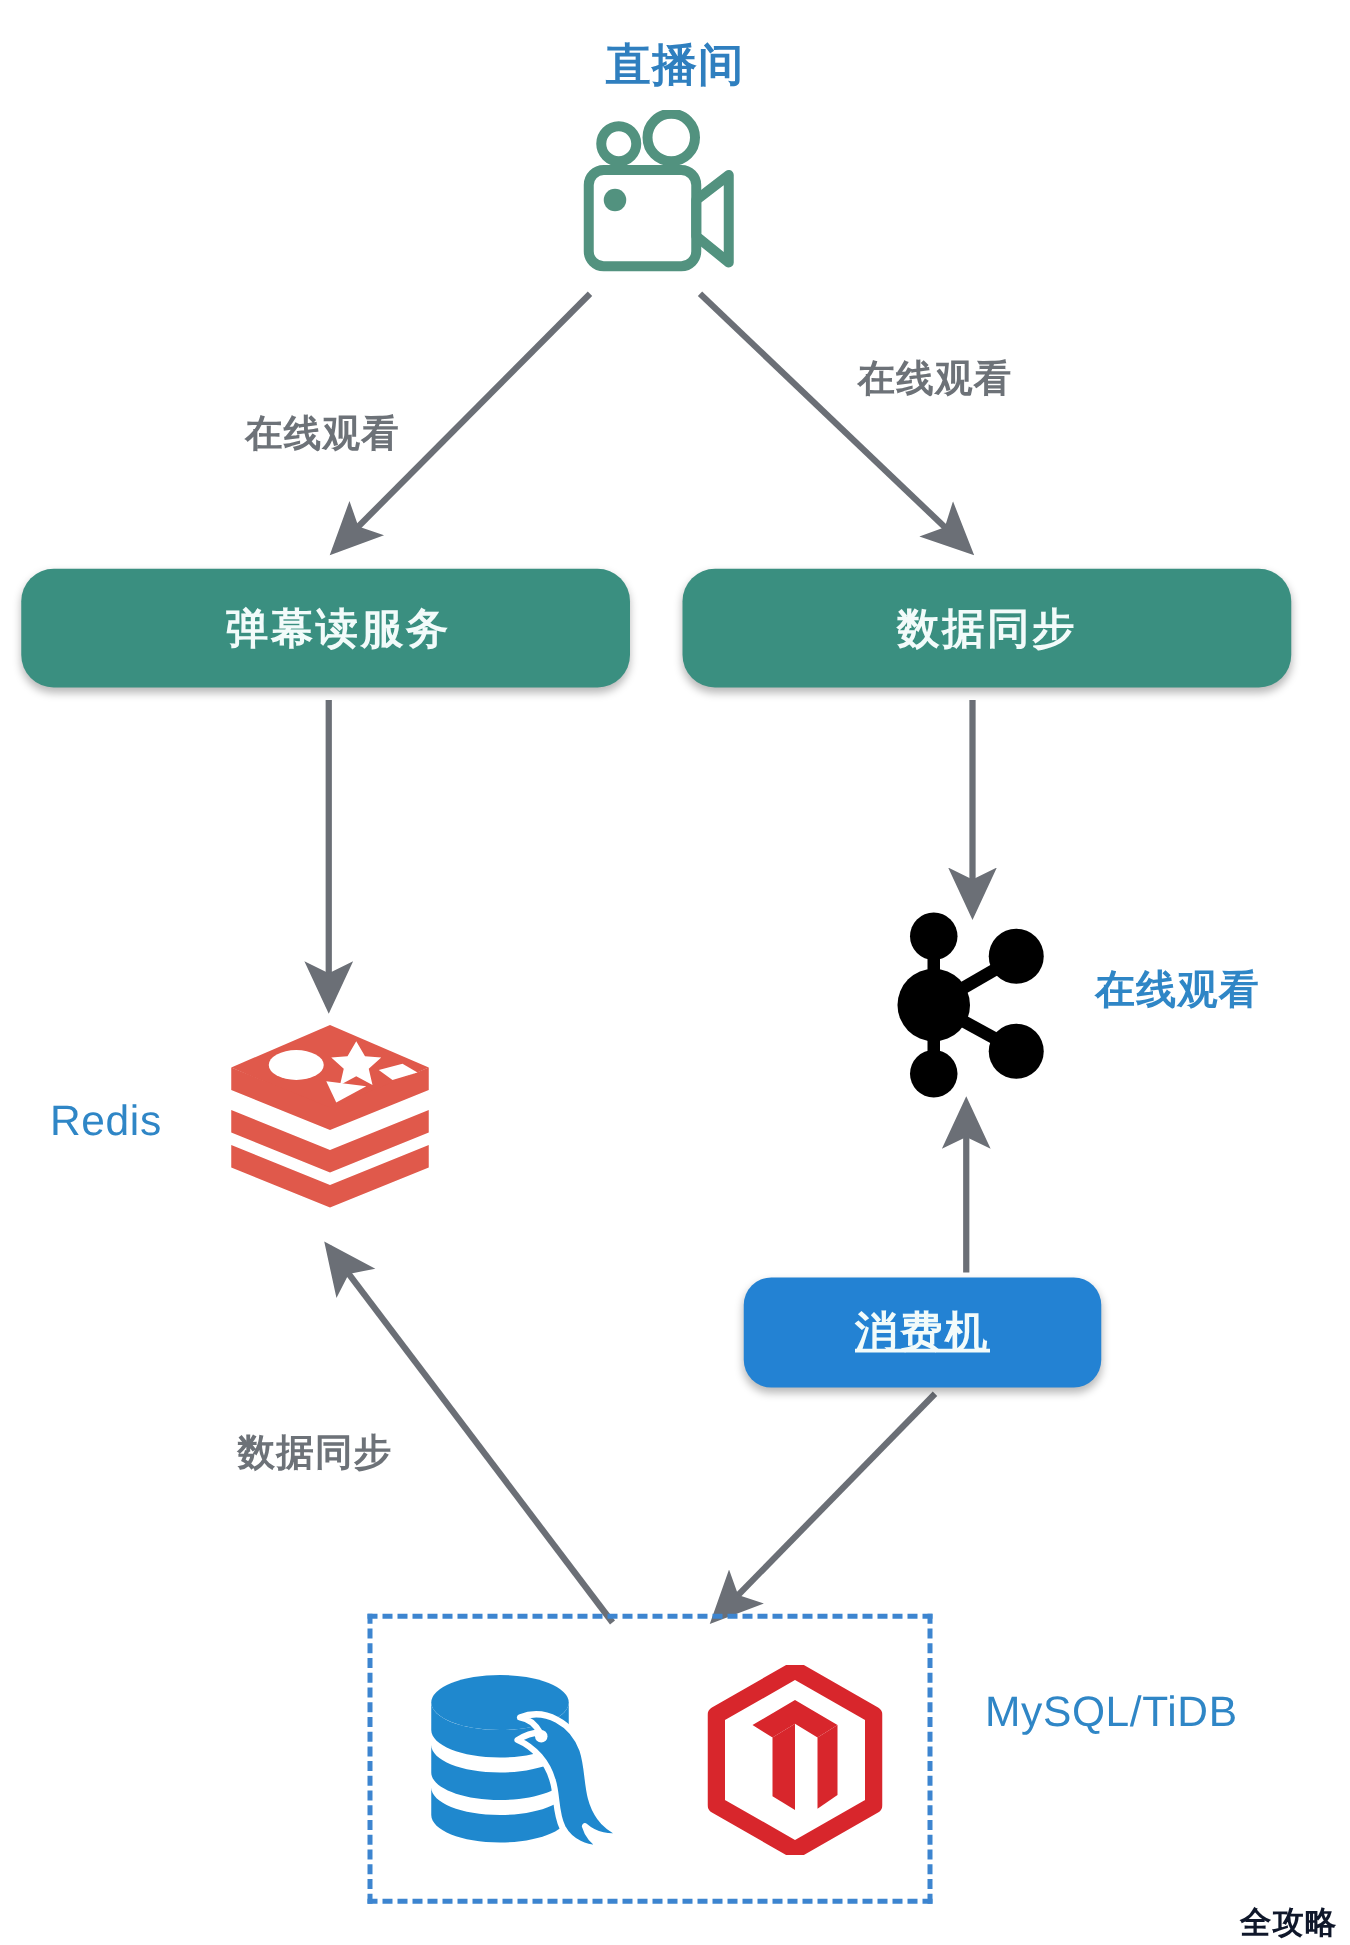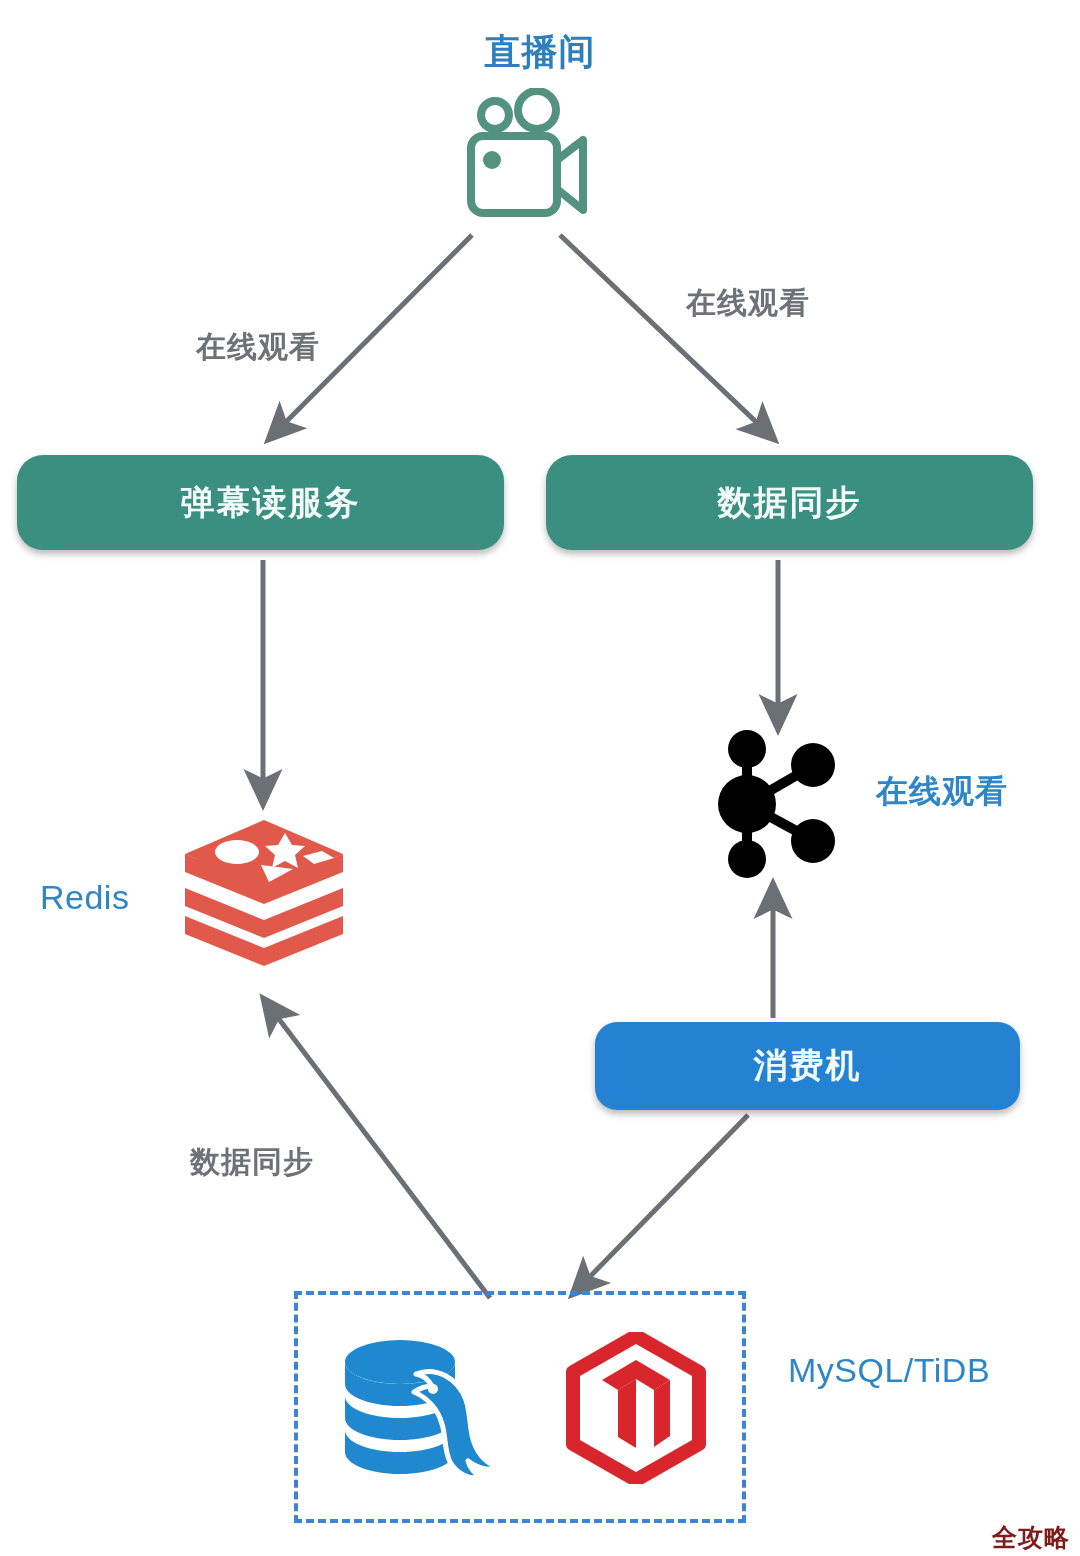--- a/index.html
+++ b/index.html
@@ -84,21 +84,21 @@
   
   .wm-row {
     display: flex;
     align-items: center;
     gap: 8px;
     color: #b9b3ab;
     font-size: 25px;
     white-space: nowrap;
   }
   .wm-tag {
-    color: #7f1d1d;
+    color: #0f172a;
     font-size: 25px;
     font-weight: bold;
     letter-spacing: 1px;
     text-align: right;
     text-shadow: 0 1px 0 rgba(255,255,255,0.9);
   }
 </style>
 </head>
 <body>
 
@@ -190,21 +190,21 @@
         <circle cx="42" cy="22" r="19"></circle>
         <circle cx="42" cy="132" r="19"></circle>
         <circle cx="108" cy="38" r="22"></circle>
         <circle cx="108" cy="114" r="22"></circle>
       </g>
     </svg>
   </div>
 
   <div class="abs label-blue" style="left:876px; top:770px;">在线观看</div>
 
-  <div class="abs box box-blue" style="left:595px; top:1022px; width:425px; height:88px;">
+  <div class="abs box box-blue" style="left:595px; top:1022px; width:286px; height:88px;text-decoration:underline;">
     <span>消费机</span>
   </div>
 
   <div class="abs dashed-box" style="left:294px; top:1291px; width:452px; height:232px;"></div>
 
   <div class="abs" style="left:338px; top:1334px; width:170px; height:150px;">
     <svg width="170" height="150" viewBox="0 0 170 150" xmlns="http://www.w3.org/2000/svg">
       <g fill="#1f88ce">
         <ellipse cx="62" cy="28" rx="55" ry="22"></ellipse>
         <path d="M7,28 L7,50 C7,62 31,72 62,72 C93,72 117,62 117,50 L117,28 C117,40 93,50 62,50 C31,50 7,40 7,28 Z"></path>

